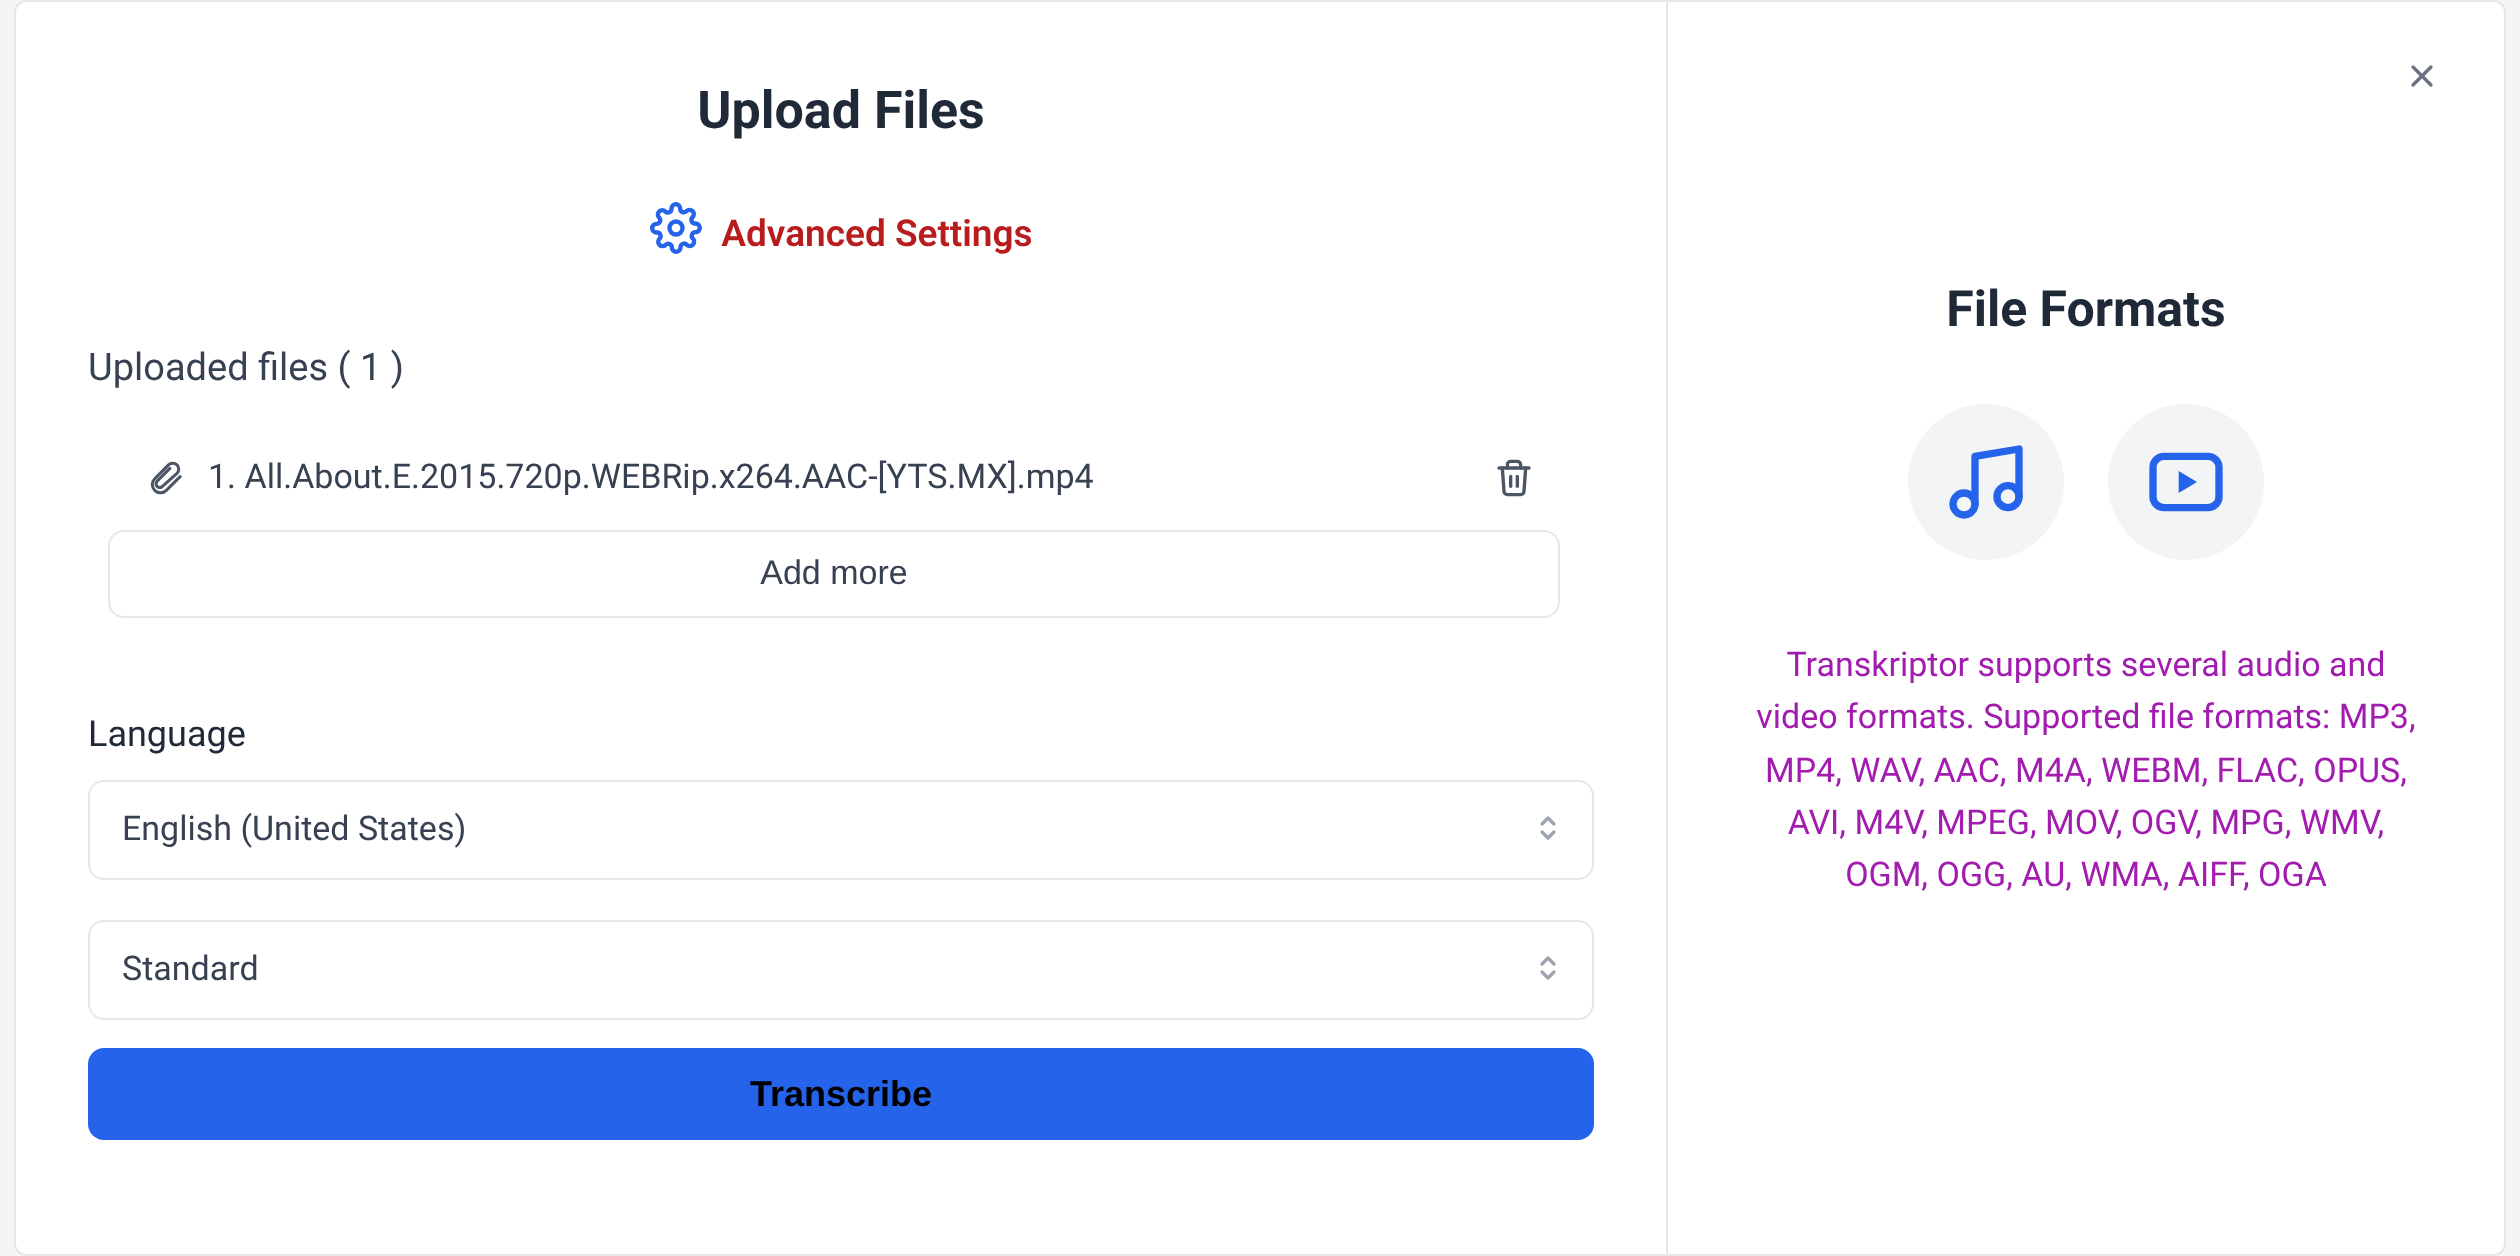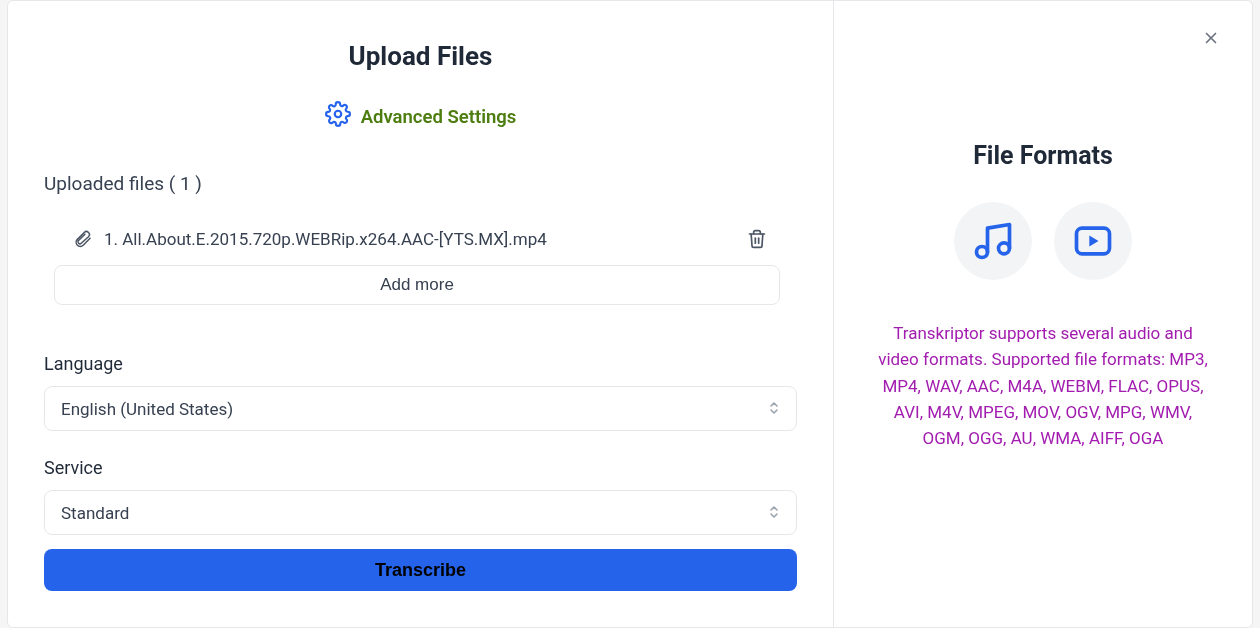--- a/index.html
+++ b/index.html
@@ -50,21 +50,21 @@
     font-weight: 700;
     color: #1f2937;
     text-align: center;
     margin-bottom: 30px;
   }
   .advanced-link {
     display: flex;
     align-items: center;
     justify-content: center;
     gap: 10px;
-    color: #4d7c0f;
+    color: #b91c1c;
     font-size: 18.5px;
     font-weight: 600;
     cursor: pointer;
     margin-bottom: 40px;
   }
   .advanced-link svg { color: #2563eb; }
   .section-label {
     font-size: 19px;
     color: #374151;
     font-weight: 400;
@@ -200,21 +200,20 @@
     <div class="select">
       <span>English (United States)</span>
       <span class="caret">
         <svg width="12" height="18" viewBox="0 0 12 18" fill="none" stroke="currentColor" stroke-width="1.6" stroke-linecap="round" stroke-linejoin="round">
           <polyline points="3 7 6 4 9 7"></polyline>
           <polyline points="3 11 6 14 9 11"></polyline>
         </svg>
       </span>
     </div>
 
-    <div class="field-label">Service</div>
     <div class="select" style="margin-bottom:14px">
       <span>Standard</span>
       <span class="caret">
         <svg width="12" height="18" viewBox="0 0 12 18" fill="none" stroke="currentColor" stroke-width="1.6" stroke-linecap="round" stroke-linejoin="round">
           <polyline points="3 7 6 4 9 7"></polyline>
           <polyline points="3 11 6 14 9 11"></polyline>
         </svg>
       </span>
     </div>
 

